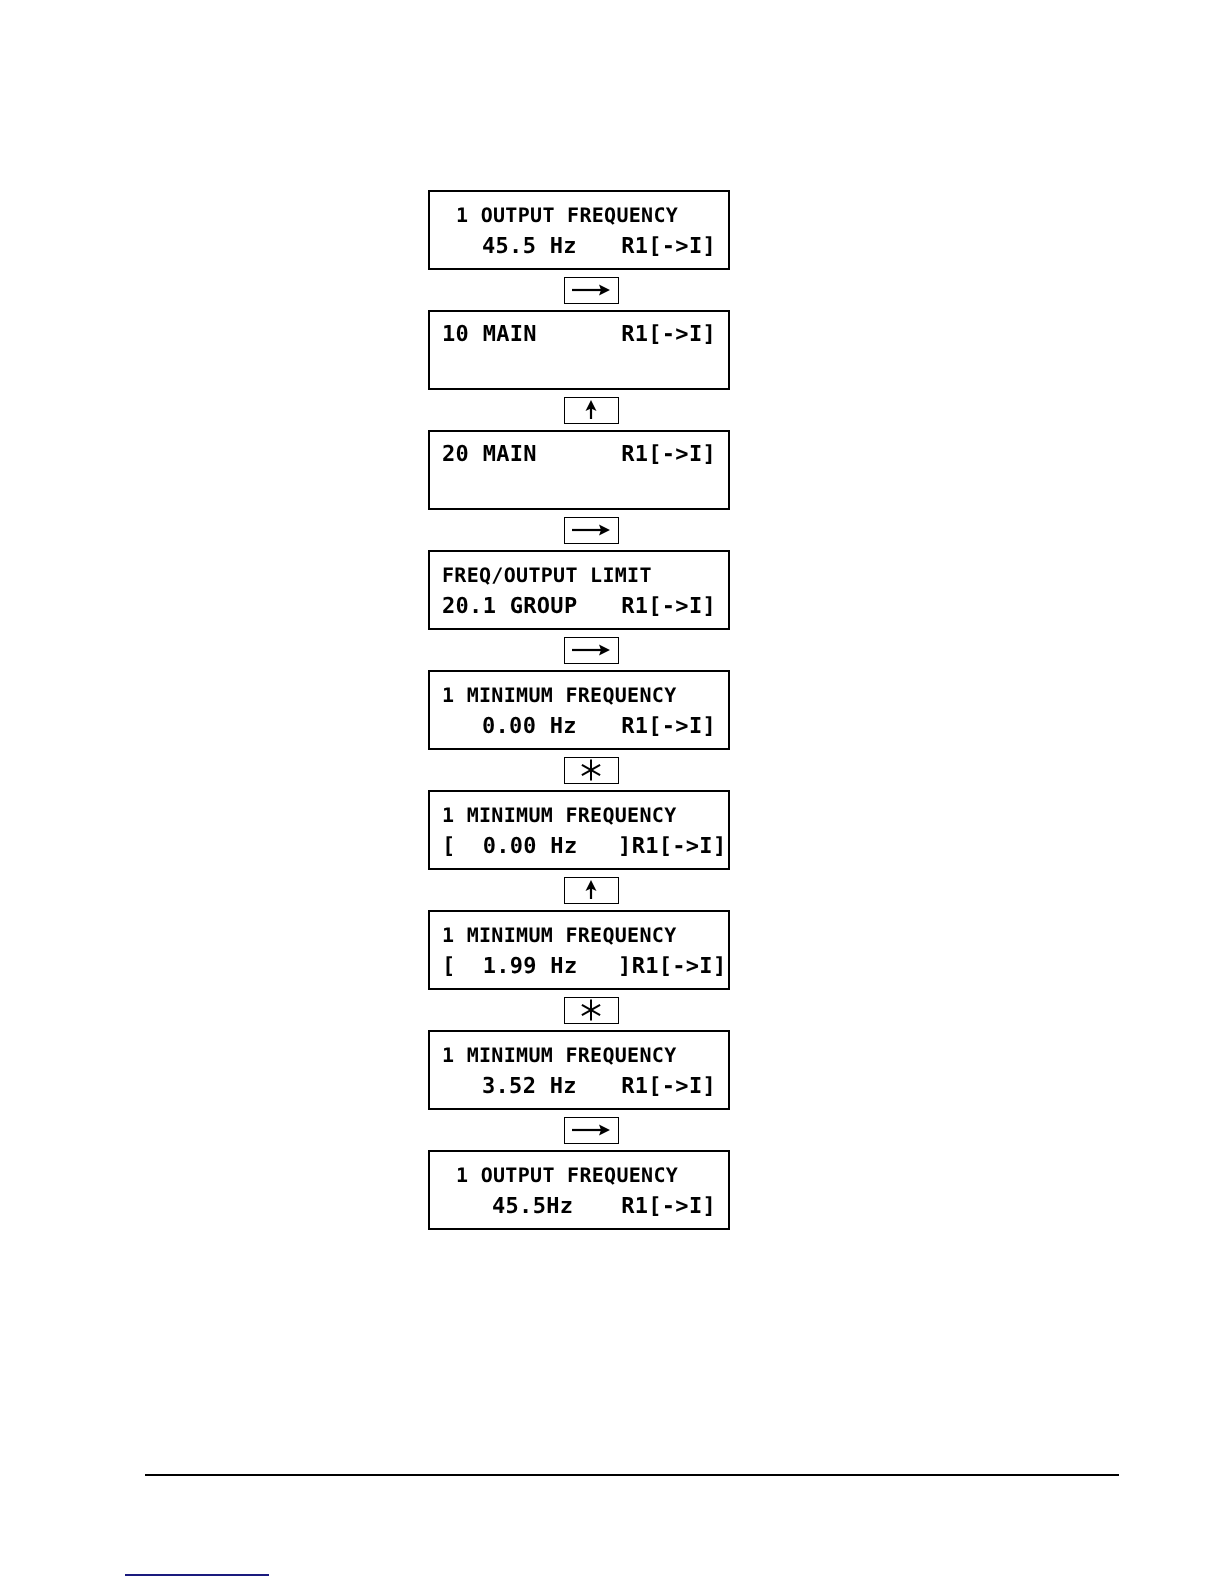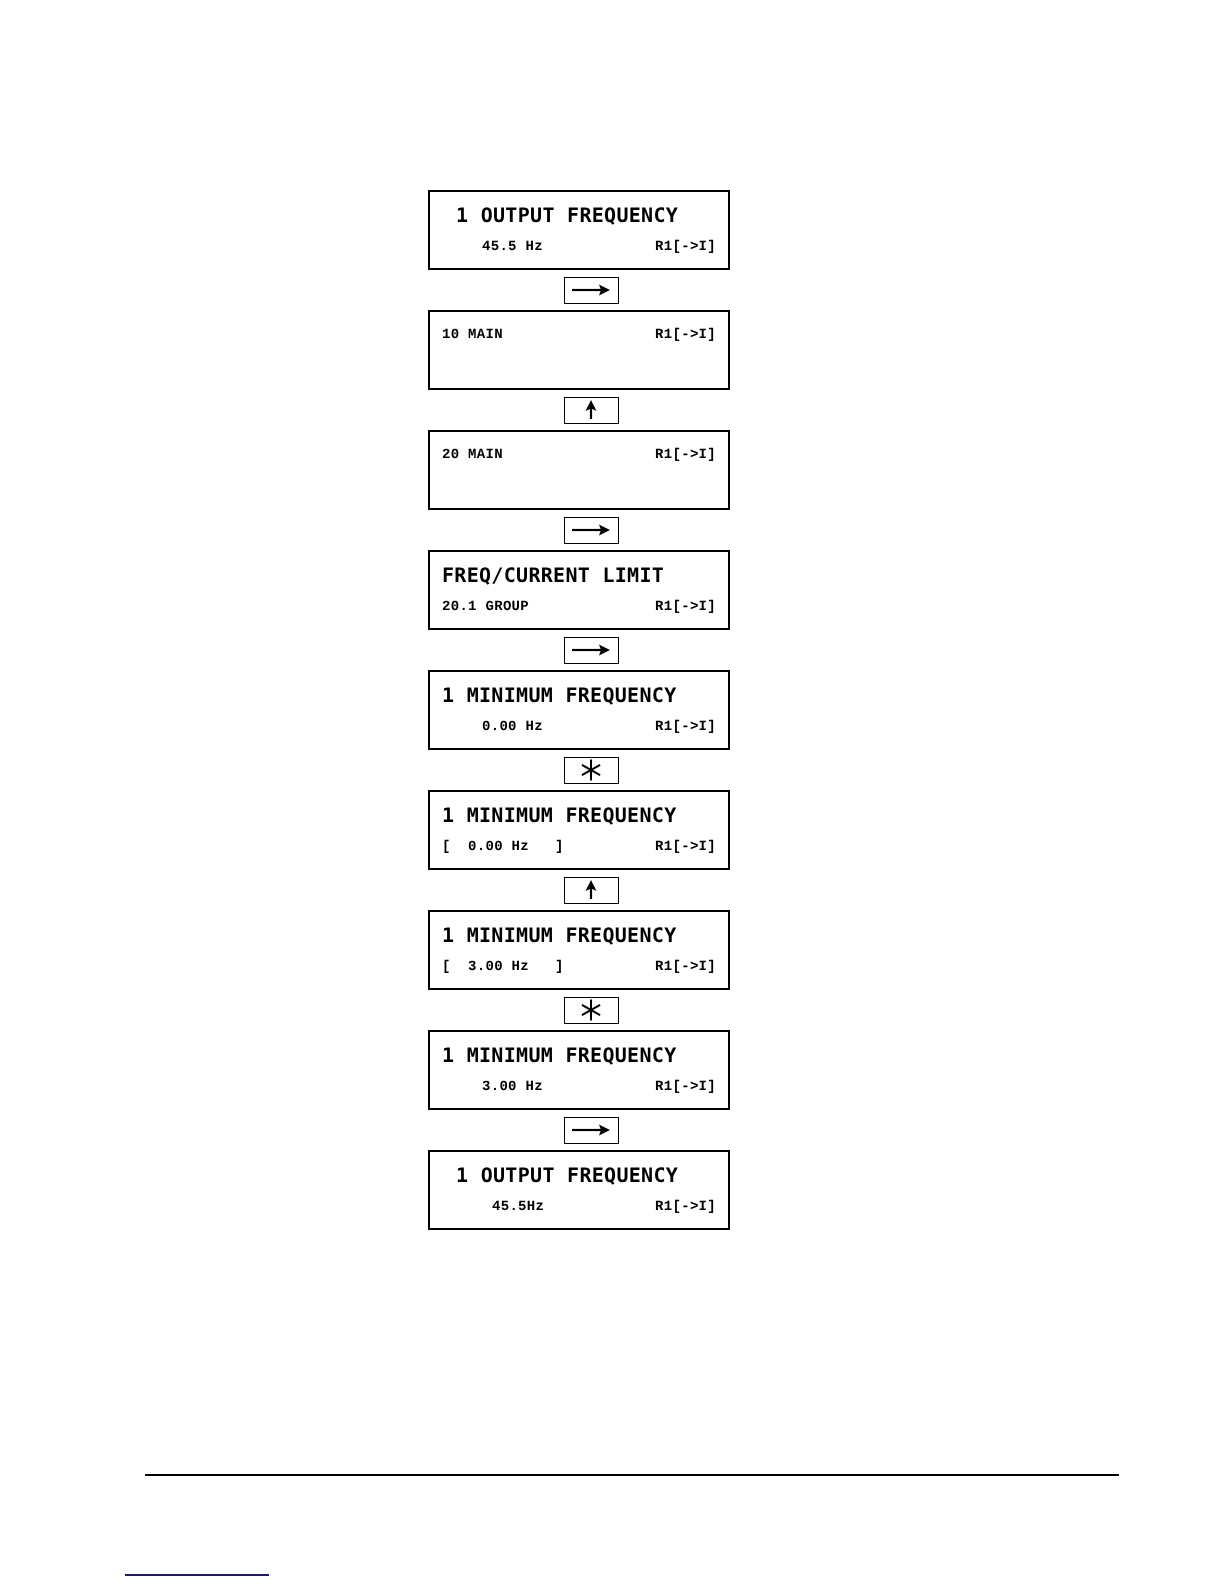--- a/index.html
+++ b/index.html
@@ -47,21 +47,21 @@
     font-size: 20.5px;
     line-height: 32px;
     letter-spacing: 0.3px;
     color: #000000;
     white-space: pre;
     font-weight: 700;
     -webkit-font-smoothing: none;
     text-rendering: geometricPrecision;
   }
   .lcd-line.row1 { font-size: 20px; }
-  .lcd-line.row2 { font-size: 14px; font-family: Liberation Mono, monospace; }
+  .lcd-line.row2 { font-size: 22px; }
 
   
   .row2-wrap {
     display: flex;
     align-items: baseline;
     white-space: pre;
   }
   .row2-value { white-space: pre; }
   .row2-mode  { white-space: pre; margin-left: auto; }
 
@@ -164,21 +164,21 @@
         <span>
           <svg width="42" height="16" viewBox="0 0 42 16">
             <line x1="2" y1="8" x2="33" y2="8" stroke="#000" stroke-width="2.2"></line>
             <polygon points="40,8 29,2.5 31,8 29,13.5" fill="#000"></polygon>
           </svg>
         </span>
       </div>
     </div>
 
     <div class="lcd-panel">
-      <div class="lcd-line row1">FREQ/CURRENT LIMIT</div>
+      <div class="lcd-line row1">FREQ/OUTPUT LIMIT</div>
       <div class="lcd-line row2 row2-wrap">
         <span class="row2-value">20.1 GROUP</span>
         <span class="row2-mode">R1[-&gt;I]</span>
       </div>
     </div>
 
     <div class="key-gap">
       <div class="key-btn">
         <span>
           <svg width="42" height="16" viewBox="0 0 42 16">
@@ -224,41 +224,41 @@
             <line x1="10" y1="20" x2="10" y2="5" stroke="#000" stroke-width="2.2"></line>
             <polygon points="10,1 4.5,12 10,9.5 15.5,12" fill="#000"></polygon>
           </svg>
         </span>
       </div>
     </div>
 
     <div class="lcd-panel">
       <div class="lcd-line row1">1 MINIMUM FREQUENCY</div>
       <div class="lcd-line row2 row2-wrap">
-        <span class="row2-value">[  3.00 Hz   ]</span>
+        <span class="row2-value">[  1.99 Hz   ]</span>
         <span class="row2-mode">R1[-&gt;I]</span>
       </div>
     </div>
 
     <div class="key-gap">
       <div class="key-btn">
         <span>
           <svg width="24" height="24" viewBox="0 0 24 24">
             <line x1="12" y1="1.5" x2="12" y2="22.5" stroke="#000" stroke-width="2"></line>
             <line x1="2.9" y1="6.8" x2="21.1" y2="17.2" stroke="#000" stroke-width="2"></line>
             <line x1="2.9" y1="17.2" x2="21.1" y2="6.8" stroke="#000" stroke-width="2"></line>
           </svg>
         </span>
       </div>
     </div>
 
     <div class="lcd-panel">
       <div class="lcd-line row1">1 MINIMUM FREQUENCY</div>
       <div class="lcd-line row2 row2-wrap">
-        <span class="row2-value indent-value">3.00 Hz</span>
+        <span class="row2-value indent-value">3.52 Hz</span>
         <span class="row2-mode">R1[-&gt;I]</span>
       </div>
     </div>
 
     <div class="key-gap">
       <div class="key-btn">
         <span>
           <svg width="42" height="16" viewBox="0 0 42 16">
             <line x1="2" y1="8" x2="33" y2="8" stroke="#000" stroke-width="2.2"></line>
             <polygon points="40,8 29,2.5 31,8 29,13.5" fill="#000"></polygon>

